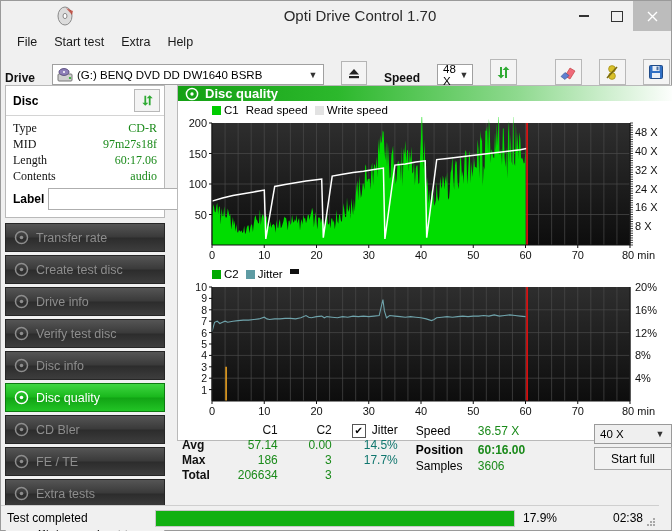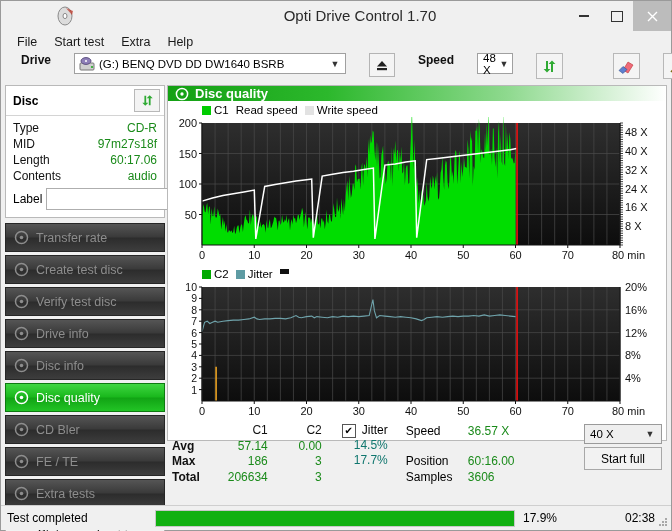--- a/index.html
+++ b/index.html
@@ -24,52 +24,52 @@
         font-size:13px;color:#3a3a3a;}
   .wbtn.close{background:#bcbcbc;color:#fff;width:38px;}
   .wbtn .dash{width:10px;height:2px;background:#333;display:block;}
   .wbtn .sq{width:10px;height:9px;border:1.5px solid #333;display:block;}
 
   
   .menubar{height:22px;display:flex;align-items:center;padding-left:8px;gap:1px;background:#f0f0f0;}
   .menu-item{padding:2px 8px;font-size:12.5px;color:#1a1a1a;}
 
   
-  .toolbar{height:32px;display:flex;align-items:flex-start;padding:0 20px;gap:23px;background:#f0f0f0;}
+  .toolbar{height:32px;display:flex;align-items:flex-end;padding:0 4px;gap:17px;background:#f0f0f0;}
   .tb-label{font-weight:bold;font-size:12px;color:#111;}
   .drive-combo{flex:none;width:272px;height:21px;background:#fff;border:1px solid #a0a0a0;
     display:flex;align-items:center;padding:0 2px;box-sizing:border-box;font-size:11.5px;}
   .drv-icon{width:16px;height:14px;margin:0 4px 0 2px;position:relative;flex:none;}
   .drive-text{flex:1;white-space:nowrap;overflow:hidden;}
   .caret{width:16px;text-align:center;font-size:9px;color:#333;flex:none;}
   .eject-btn{width:24px;height:22px;border:1px solid #b4b4b4;background:#f4f4f4;
     display:flex;align-items:center;justify-content:center;flex:none;}
   .speed-combo{width:56px;height:21px;background:#fff;border:1px solid #a0a0a0;
     display:flex;align-items:center;padding-left:5px;box-sizing:border-box;font-size:11.5px;}
   .tbtn{width:25px;height:24px;border:1px solid #b8b8b8;background:#f4f4f4;
     display:flex;align-items:center;justify-content:center;flex:none;}
   .tb-sep{width:1px;height:20px;background:#c4c4c4;margin:0 2px;}
 
   
-  .content{display:flex;padding:0 4px;gap:2px;height:356px;}
+  .content{display:flex;padding:0 4px;gap:12px;height:356px;}
 
   
   .left{width:160px;display:flex;flex-direction:column;}
   .disc-box{border:1px solid #b9b9b9;background:#fff;}
   .disc-head{display:flex;align-items:center;justify-content:space-between;
     padding:3px 4px 3px 7px;border-bottom:1px solid #d4d4d4;}
   .disc-head b{font-size:12px;}
   .mini-btn{width:24px;height:21px;border:1px solid #b8b8b8;background:#f3f3f3;
     display:flex;align-items:center;justify-content:center;}
   .disc-rows{padding:4px 7px 6px 7px;}
-  .drow{display:flex;justify-content:space-between;line-height:16px;font-size:12px;}
+  .drow{display:flex;justify-content:space-between;line-height:16px;font-size:12px;font-family:Liberation Serif, serif;}
   .drow .k{color:#111;}
   .drow .v{color:#1a8a1a;}
   .label-row{display:flex;align-items:center;gap:4px;margin-top:3px;}
-  .label-row .k{font-size:12px;width:42px;}
+  .label-row .k{font-size:12px;width:42px;font-weight:bold;}
   .label-input{flex:1;height:18px;border:1px solid #aeaeae;background:#fff;}
   .cd-btn{width:25px;height:22px;border:1px solid #b0b0b0;background:#eee;
     display:flex;align-items:center;justify-content:center;}
 
   .navlist{margin-top:5px;display:flex;flex-direction:column;gap:3px;}
   .nav-btn{height:29px;border:1px solid #262626;border-radius:0;
     background:linear-gradient(180deg,#555 0%,#3a3a3a 48%,#2c2c2c 52%,#3d3d3d 100%);
     color:#8d8d8d;display:flex;align-items:center;gap:7px;padding-left:8px;
     font-size:12.5px;box-sizing:border-box;}
   .nav-btn.active{background:linear-gradient(180deg,#3fd641 0%,#19b81c 48%,#11a314 52%,#22c425 100%);
@@ -108,21 +108,21 @@
   .spd-row{display:flex;gap:10px;line-height:16px;}
   .spd-row .k{width:52px;}
   .spd-row .v{color:#1a8a1a;}
   .btn-col{margin-left:auto;display:flex;flex-direction:column;gap:3px;width:78px;padding-top:1px;}
   .sel40{height:20px;border:1px solid #9a9a9a;background:#efefef;display:flex;align-items:center;
     padding:0 3px 0 5px;font-size:11.5px;box-sizing:border-box;}
   .act-btn{height:21px;border:1px solid #a8a8a8;background:#f2f2f2;display:flex;
     align-items:center;justify-content:center;font-size:12px;}
 
   
-  .statusbar{position:absolute;left:0;right:0;bottom:0;height:24px;background:#f0f0f0;
+  .statusbar{position:absolute;left:0;right:12px;bottom:0;height:24px;background:#f0f0f0;
     border-top:1px solid #cfcfcf;display:flex;align-items:center;font-size:12px;}
   .sb-text{width:148px;padding-left:6px;}
   .sb-prog{width:358px;height:15px;border:1px solid #c8c8c8;background:#e9e9e9;position:relative;}
   .sb-prog .fill{position:absolute;left:0;top:0;bottom:0;background:#11b011;}
   .sb-pct{width:90px;padding-left:8px;}
   .sb-time{flex:1;text-align:right;padding-right:16px;}
   .grip{position:absolute;right:3px;bottom:3px;width:11px;height:11px;}
 </style>
 </head>
 <body>
@@ -278,30 +278,30 @@
           </span>
           <span>Create test disc</span>
         </div>
         <div class="nav-btn">
           <span class="nav-ico">
             <svg width="15" height="15" viewBox="0 0 16 16">
                 <circle cx="8" cy="8" r="6.4" fill="none" stroke="#8d8d8d" stroke-width="1.6"></circle>
                 <circle cx="8" cy="8" r="1.9" fill="#8d8d8d"></circle>
               </svg>
           </span>
-          <span>Verify test disc</span>
+          <span>Drive info</span>
         </div>
         <div class="nav-btn">
           <span class="nav-ico">
             <svg width="15" height="15" viewBox="0 0 16 16">
                 <circle cx="8" cy="8" r="6.4" fill="none" stroke="#8d8d8d" stroke-width="1.6"></circle>
                 <circle cx="8" cy="8" r="1.9" fill="#8d8d8d"></circle>
               </svg>
           </span>
-          <span>Drive info</span>
+          <span>Verify test disc</span>
         </div>
         <div class="nav-btn">
           <span class="nav-ico">
             <svg width="15" height="15" viewBox="0 0 16 16">
                 <circle cx="8" cy="8" r="6.4" fill="none" stroke="#8d8d8d" stroke-width="1.6"></circle>
                 <circle cx="8" cy="8" r="1.9" fill="#8d8d8d"></circle>
               </svg>
           </span>
           <span>Disc info</span>
         </div>
@@ -659,21 +659,21 @@
           </div>
           <div style="text-align:right;line-height:15px;" class="st-val">14.5%</div>
           <div style="text-align:right;line-height:15px;" class="st-val">17.7%</div>
         </div>
 
         <div class="spd-box">
           <div class="spd-row">
             <span class="k">Speed</span>
             <span class="v">36.57 X</span>
           </div>
-          <div class="spd-row" style="margin-top:14px;">
+          <div class="spd-row" style="margin-top:3px;font-weight:bold;">
             <span class="k">Position</span>
             <span class="v">60:16.00</span>
           </div>
           <div class="spd-row">
             <span class="k">Samples</span>
             <span class="v">3606</span>
           </div>
         </div>
 
         <div class="btn-col">

